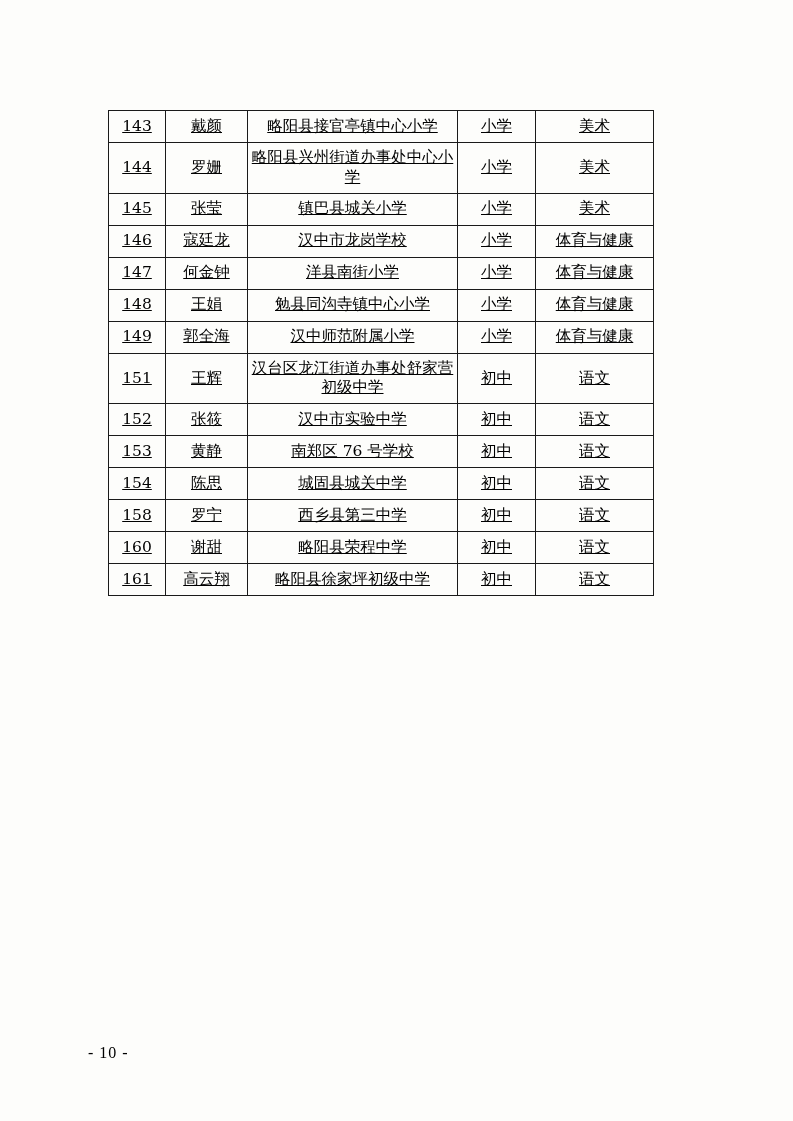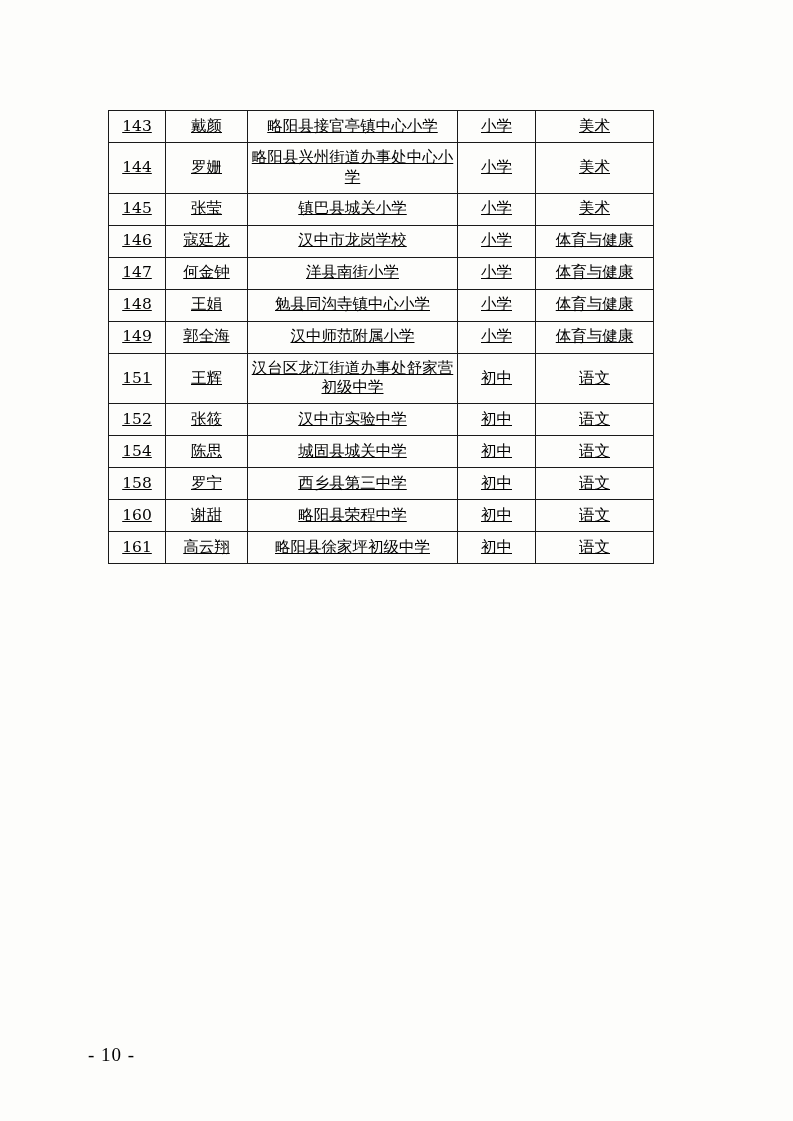--- a/index.html
+++ b/index.html
@@ -61,21 +61,21 @@
     width: 78px;
   }
   td.col-subject {
     width: 118px;
     margin-top: 30px;
   }
   .page-number {
     position: absolute;
     left: 88px;
     top: 1044px;
-    font-size: 19px;
+    font-size: 16px;
     letter-spacing: 1px;
     font-family: "Liberation Serif", "DejaVu Serif", serif;
   }
 </style>
 </head>
 <body>
 
 <div class="page">
 
   <div class="doc-table-wrap">
@@ -138,20 +138,27 @@
             <td class="col-subject">语文</td>
           </tr>
           <tr>
             <td class="col-no">152</td>
             <td class="col-name">张筱</td>
             <td class="col-school">汉中市实验中学</td>
             <td class="col-stage">初中</td>
             <td class="col-subject">语文</td>
           </tr>
           <tr>
+            <td class="col-no">153</td>
+            <td class="col-name">黄静</td>
+            <td class="col-school">南郑区 76 号学校</td>
+            <td class="col-stage">初中</td>
+            <td class="col-subject">语文</td>
+          </tr>
+          <tr>
             <td class="col-no">154</td>
             <td class="col-name">陈思</td>
             <td class="col-school">城固县城关中学</td>
             <td class="col-stage">初中</td>
             <td class="col-subject">语文</td>
           </tr>
           <tr>
             <td class="col-no">158</td>
             <td class="col-name">罗宁</td>
             <td class="col-school">西乡县第三中学</td>

